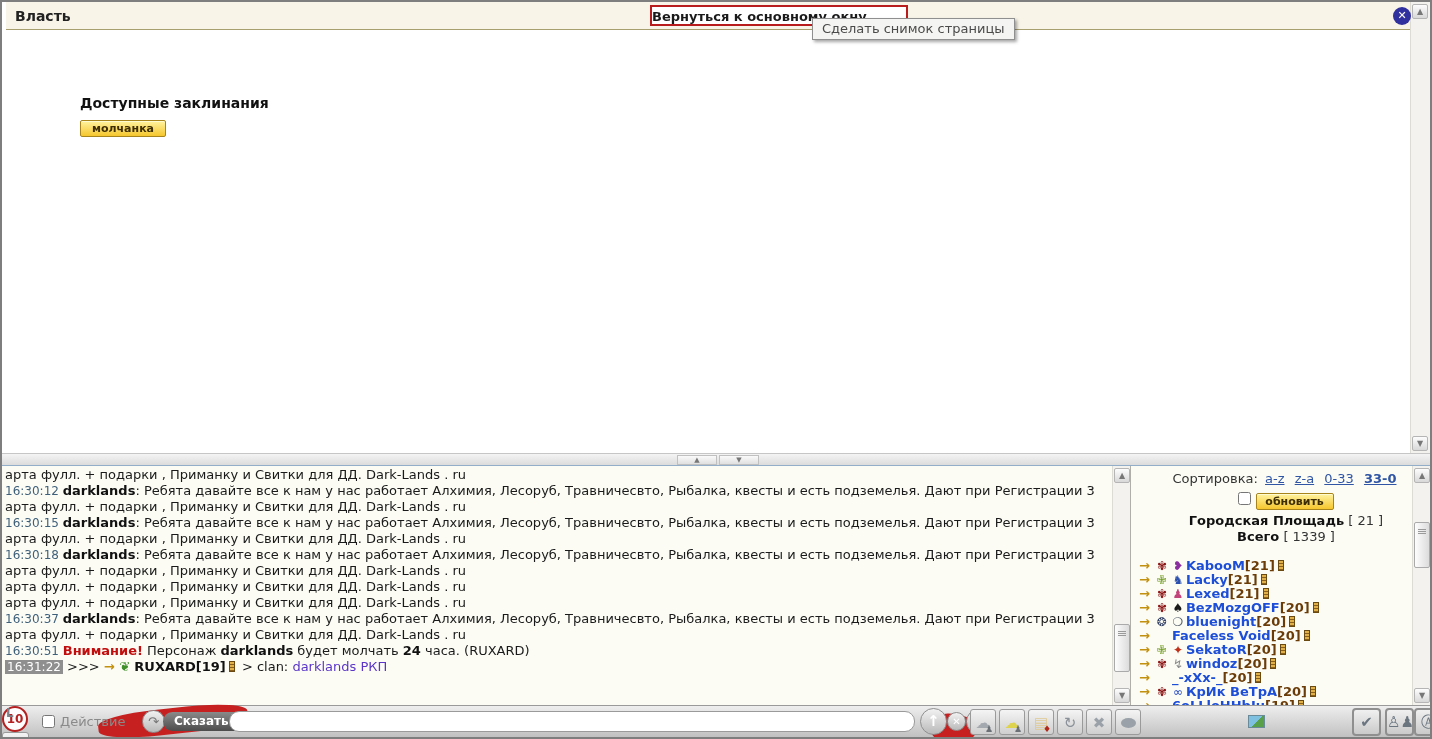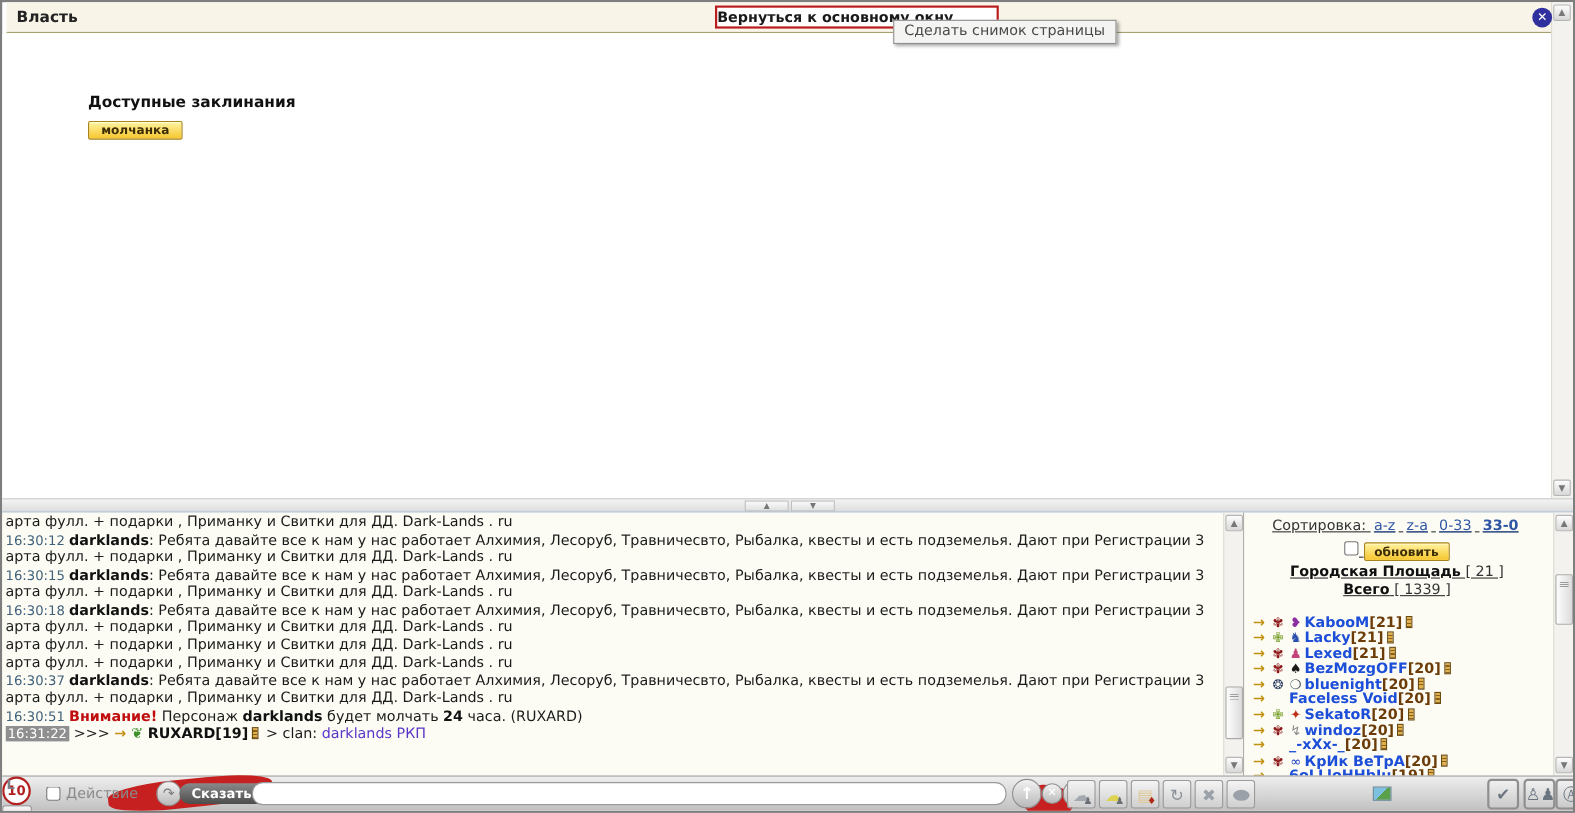--- a/index.html
+++ b/index.html
@@ -15,21 +15,21 @@
   .win-title { position:absolute; left:9px; top:6px; font-size:14px; font-weight:bold; color:#222; }
   .return-btn { position:absolute; left:648px; top:3px; width:258px; height:21px;
 olor:#333; background:#fff; border:2px solid #b91c1c; font-size:13px; font-weight:bold; c
                 text-align:center; line-height:19px; cursor:pointer; }
   .tooltip { position:absolute; left:810px; top:16px; padding:2px 9px 3px;
              background:#f4f4f2; border:1px solid #8f8f8f; box-shadow:2px 2px 3px rgba(0,0,0,.35);
              font-size:13px; color:#4a4a4a; z-index:30; white-space:nowrap; }
   .close-btn { position:absolute; left:1391px; top:5px; width:18px; height:18px; border-radius:50%;
                background:#30309e; color:#fff; font-size:11px; font-weight:bold;
                text-align:center; line-height:18px; cursor:pointer; z-index:5; }
-  .main-area { position:absolute; left:0; top:29px; width:1408px; height:422px; background:#fff; }
+  .main-area { position:absolute; left:0; top:39px; width:1408px; height:422px; background:#fff; }
   .spell-head { position:absolute; left:78px; top:54px; font-size:14px; font-weight:bold; color:#111; }
   .ybtn { background:linear-gradient(#fff3a0,#f6c62e); border:1px solid #a8841c; border-radius:2px;
           box-shadow:inset 0 1px 0 #fffbd0; font-size:11px; font-weight:bold; color:#3c2d04;
           text-align:center; cursor:pointer; font-family:"DejaVu Sans",sans-serif; }
   .spell-btn { position:absolute; left:78px; top:79px; width:86px; height:17px; line-height:15px; }
   
   .sb { position:absolute; background:#f3f2ee; border-left:1px solid #dcdcd4; }
   .sb-btn { position:absolute; left:1px; width:16px; height:15px; background:linear-gradient(#fdfdfd,#d8d8d8);
             border:1px solid #b5b5b5; border-radius:2px; color:#777; font-size:8px; text-align:center;
             line-height:14px; cursor:pointer; }
@@ -55,21 +55,21 @@
   .s-arrow { color:#c39110; font-weight:bold; }
   .s-pet { color:#3f8f2a; }
   .s-link { color:#5a35c8; cursor:pointer; }
   .s-info, .p-info { display:inline-block; width:6px; height:11px; margin:0 3px; vertical-align:-1px;
             background:repeating-linear-gradient(180deg,#e0b04a 0 2px,#8a5f1a 2px 3px);
             border:1px solid #6b4a12; cursor:pointer; }
   .chat-sb { left:1110px; top:0; width:18px; height:239px; }
   
   .side { position:absolute; left:1128px; top:464px; width:300px; height:239px;
           background:#fcfcf5; border-left:1px solid #b0b0a8; overflow:hidden; }
-  .side-row { position:absolute; left:0; width:278px; text-align:center; font-size:13px; color:#333;text-decoration:underline; }
+  .side-row { position:absolute; left:16px; width:278px; text-align:center; font-size:13px; color:#333; }
   .sort-link { color:#2f55a4; text-decoration:underline; margin:0 3px; cursor:pointer; }
   .sort-bold { font-weight:bold; }
   .refresh-btn { display:inline-block; width:78px; height:17px; line-height:15px; vertical-align:middle; }
   .loc-bold { font-weight:bold; color:#111; }
   .players { position:absolute; left:8px; top:93px; right:22px; }
   .p-row { height:14px; line-height:14px; font-size:13px; white-space:nowrap; cursor:pointer; }
   .p-arrow { color:#c39110; font-weight:bold; margin-right:4px; }
   .p-icon { display:inline-block; width:16px; text-align:center; font-size:12px; }
   .p-blank { display:inline-block; width:18px; }
   .p-name { font-weight:bold; color:#1d4ed8; }

